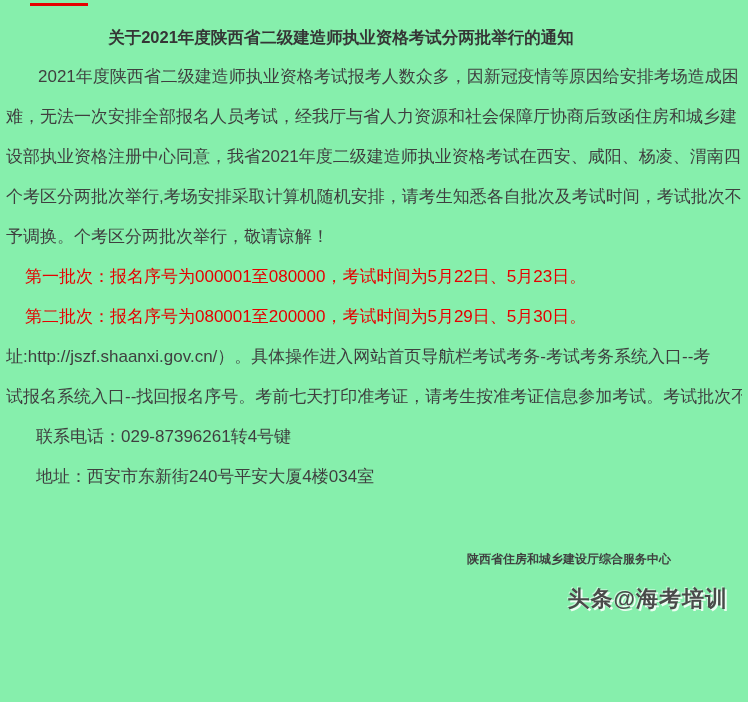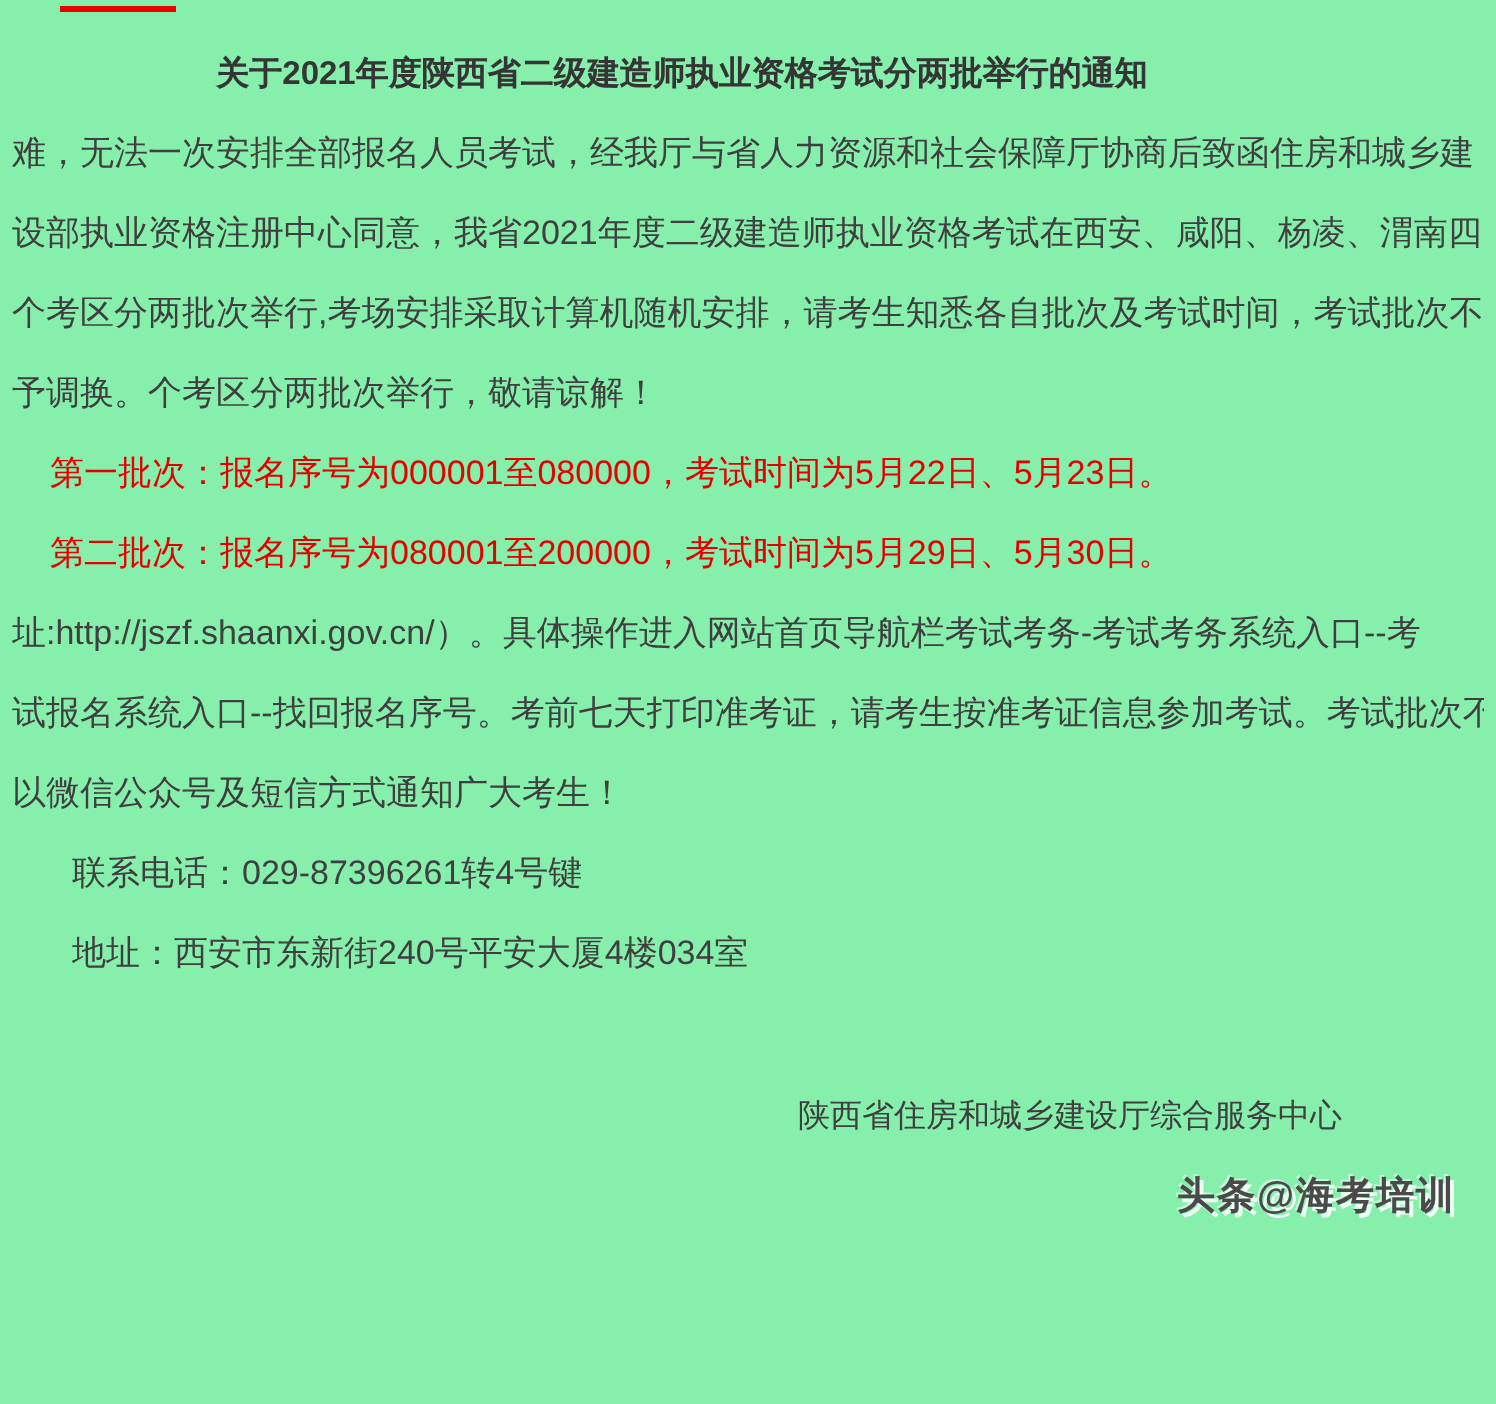--- a/index.html
+++ b/index.html
@@ -47,50 +47,51 @@
   .indent-red     { padding-left: 19px; }
   .indent-query   { padding-left: 22px; }
   .indent-contact { padding-left: 30px; }
   .red {
     color: #e60000;
   }
   .signature {
     margin-top: 42px;
     text-align: right;
     padding-right: 71px;
-    font-size: 16px;
+    font-size: 12px;
+    font-weight: bold;
   }
   .watermark {
     text-align: right;
     padding-right: 14px;
-    font-size: 19px;
+    font-size: 22px;
     font-weight: bold;
     color: #4a4a4a;
     letter-spacing: 1px;
     text-shadow: 2px 2px 0 rgba(255,255,255,0.85), -1px -1px 0 rgba(255,255,255,0.5);
   }
 </style>
 </head>
 <body>
 
 <div class="page">
   <div class="red-dash"></div>
 
   <div class="line title">关于2021年度陕西省二级建造师执业资格考试分两批举行的通知</div>
 
+  <div class="line indent-first">2021年度陕西省二级建造师执业资格考试报考人数众多，因新冠疫情等原因给安排考场造成困</div>
   <div class="line">难，无法一次安排全部报名人员考试，经我厅与省人力资源和社会保障厅协商后致函住房和城乡建</div>
   <div class="line">设部执业资格注册中心同意，我省2021年度二级建造师执业资格考试在西安、咸阳、杨凌、渭南四</div>
   <div class="line">个考区分两批次举行,考场安排采取计算机随机安排，请考生知悉各自批次及考试时间，考试批次不</div>
   <div class="line">予调换。个考区分两批次举行，敬请谅解！</div>
 
   <div class="line red indent-red">第一批次：报名序号为000001至080000，考试时间为5月22日、5月23日。</div>
   <div class="line red indent-red">第二批次：报名序号为080001至200000，考试时间为5月29日、5月30日。</div>
 
   <div class="line">址:http://jszf.shaanxi.gov.cn/）。具体操作进入网站首页导航栏考试考务-考试考务系统入口--考</div>
   <div class="line">试报名系统入口--找回报名序号。考前七天打印准考证，请考生按准考证信息参加考试。考试批次不</div>
-  <div class="line">以微信公众号及短信方式通知广大考生！</div>
 
   <div class="line indent-contact">联系电话：029-87396261转4号键</div>
   <div class="line indent-contact">地址：西安市东新街240号平安大厦4楼034室</div>
 
   <div class="line signature">陕西省住房和城乡建设厅综合服务中心</div>
   <div class="line watermark">头条@海考培训</div>
 </div>
 
 </body></html>

